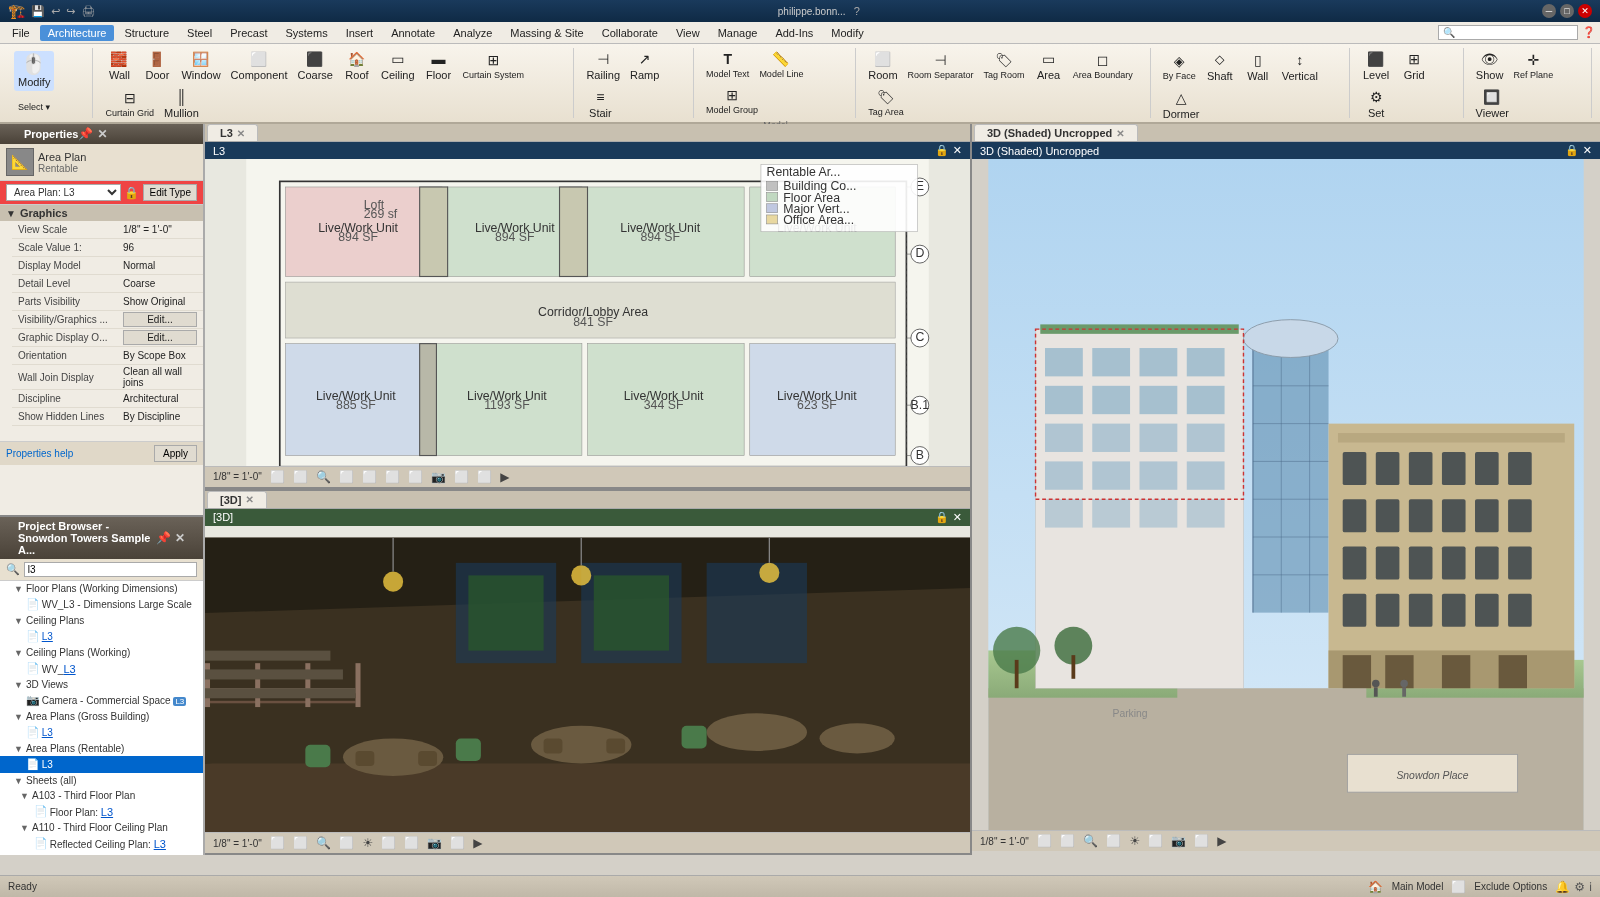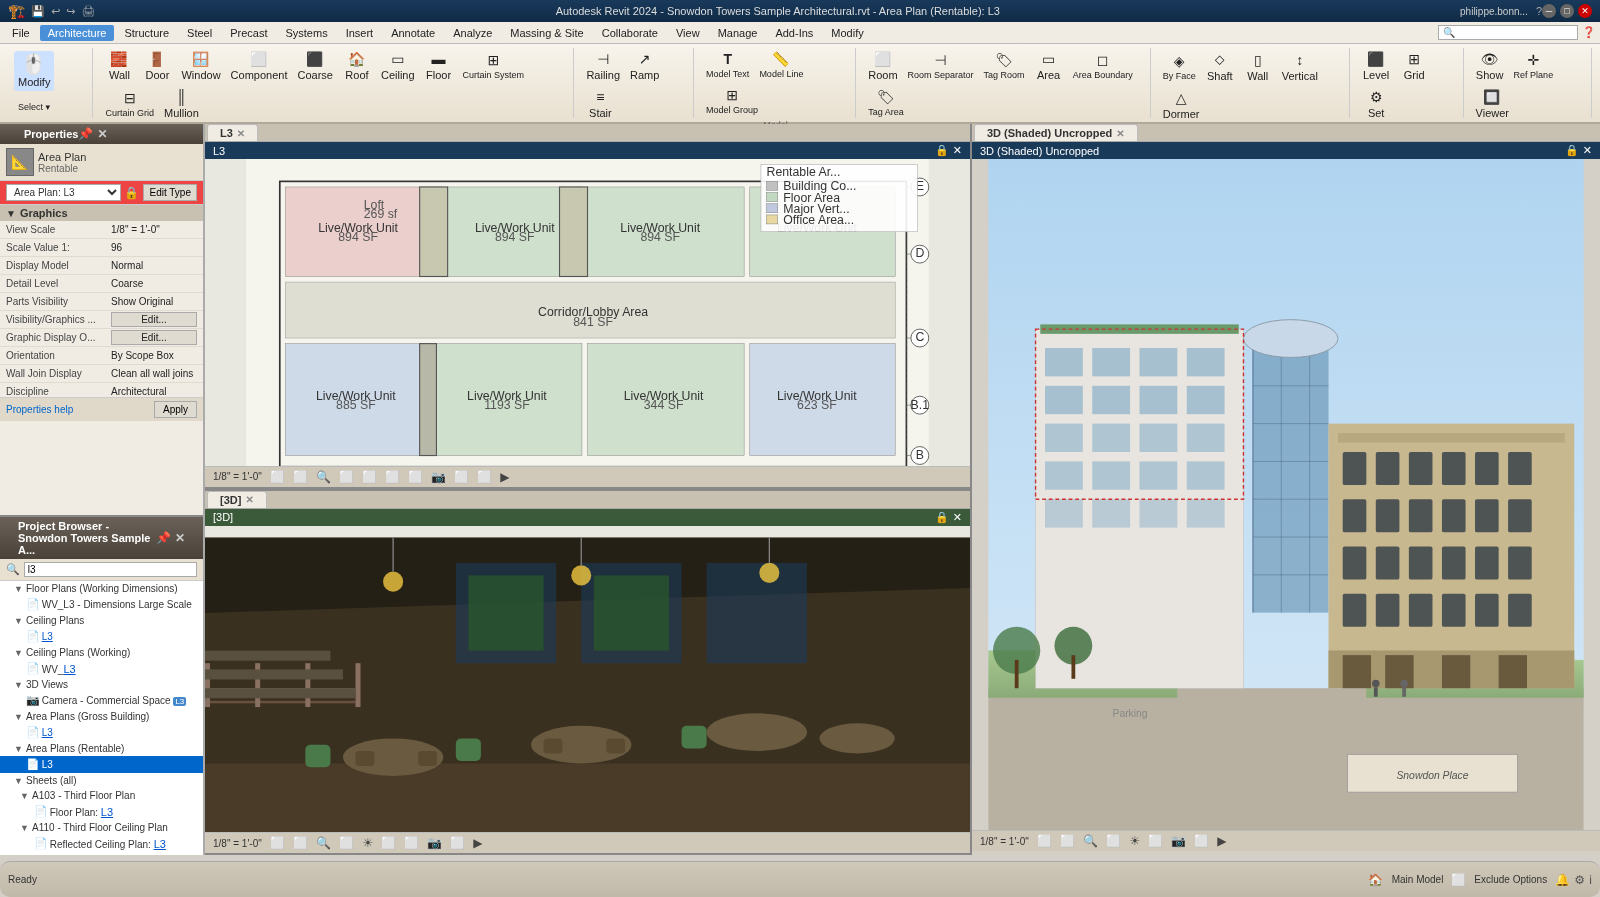--- a/index.html
+++ b/index.html
@@ -291,31 +291,30 @@
       width: 100%;
       height: calc(100% - 20px);
       background: #e8e8e0;
       position: relative;
       overflow: hidden;
     }
 
     
     #status-bar {
       background: linear-gradient(to bottom, #d0c8b8, #c0b8a8);
-      height: 36px;
+      height: 22px;
       display: flex;
       align-items: center;
       padding: 0 8px;
       border-top: 1px solid #aaa;
       gap: 8px;
       position: fixed;
       bottom: 0;
       left: 0;
       right: 0;
-      border-radius: 10px;
     }
     .status-text { font-size: 10px; color: #333; }
     .status-spacer { flex: 1; }
     .status-icon { font-size: 12px; color: #555; cursor: pointer; }
 
     
     #right-panel {
       width: 630px;
       display: flex;
       flex-direction: column;
@@ -349,21 +348,20 @@
 <body>
 
 <div id="title-bar">
   <div class="left-icons">
     <span style="font-size:14px;">🏗️</span>
     <span style="cursor:pointer;">💾</span>
     <span style="cursor:pointer;">↩</span>
     <span style="cursor:pointer;">↪</span>
     <span style="cursor:pointer;">🖨</span>
   </div>
-  <div class="title">Autodesk Revit 2024 - Snowdon Towers Sample Architectural.rvt - Area Plan (Rentable): L3</div>
   <div style="display:flex;align-items:center;gap:8px;">
     <span style="font-size:10px;color:#ccc;">philippe.bonn...</span>
     <span style="cursor:pointer;color:#aaa;">?</span>
   </div>
   <div class="win-controls">
     <div class="win-btn min">─</div>
     <div class="win-btn max">□</div>
     <div class="win-btn close">✕</div>
   </div>
 </div>
@@ -613,21 +611,21 @@
         </select>
         <span style="font-size:12px;">🔒</span>
         <button class="prop-edit-type-btn">Edit Type</button>
       </div>
 
       <div class="section-header">
         <span class="arrow">▼</span>
         <span>Graphics</span>
       </div>
 
-      <div class="props-content" style="height:176px;overflow-y:auto;">
+      <div class="props-content" style="height:220px;overflow-y:auto;margin-left:12px;">
         <div class="prop-row">
           <span class="prop-label">View Scale</span>
           <span class="prop-value">1/8" = 1'-0"</span>
         </div>
         <div class="prop-row">
           <span class="prop-label">Scale Value 1:</span>
           <span class="prop-value">96</span>
         </div>
         <div class="prop-row">
           <span class="prop-label">Display Model</span>

